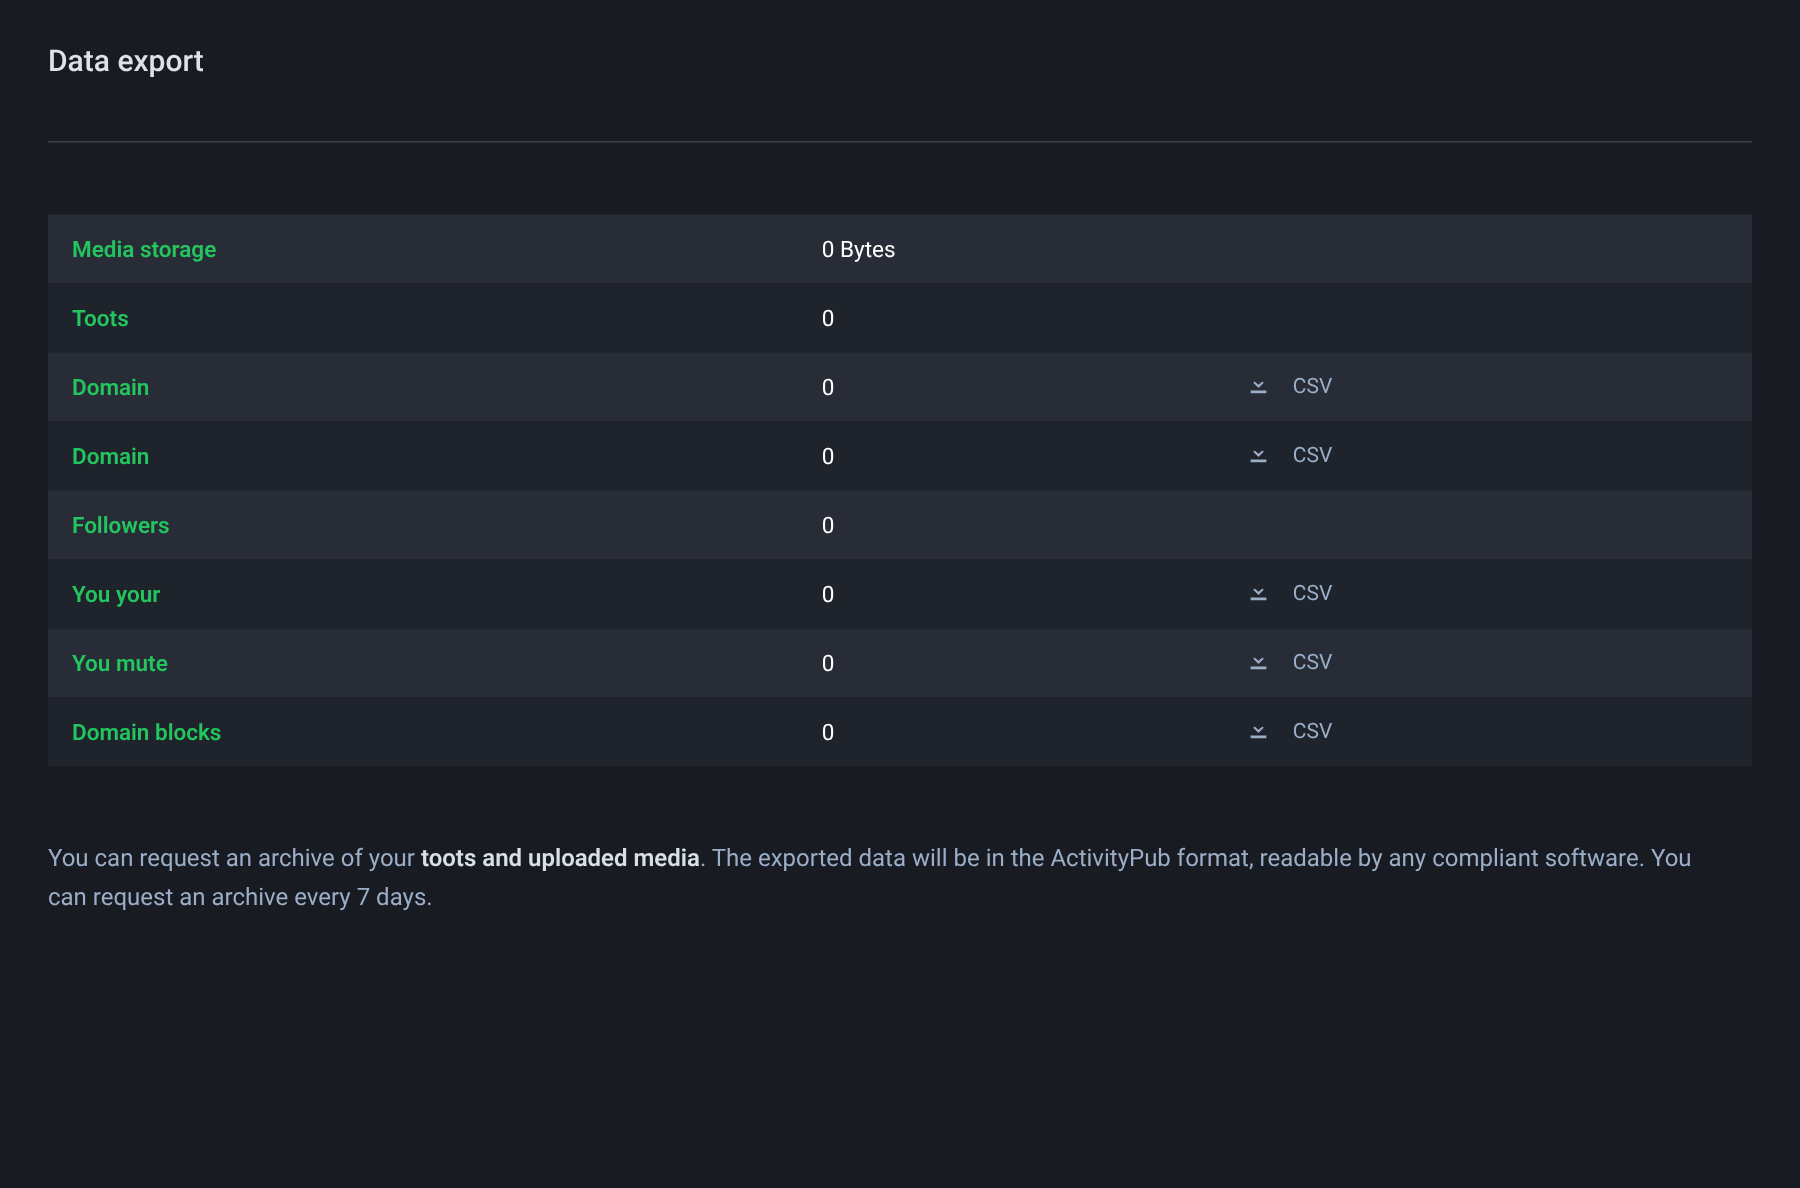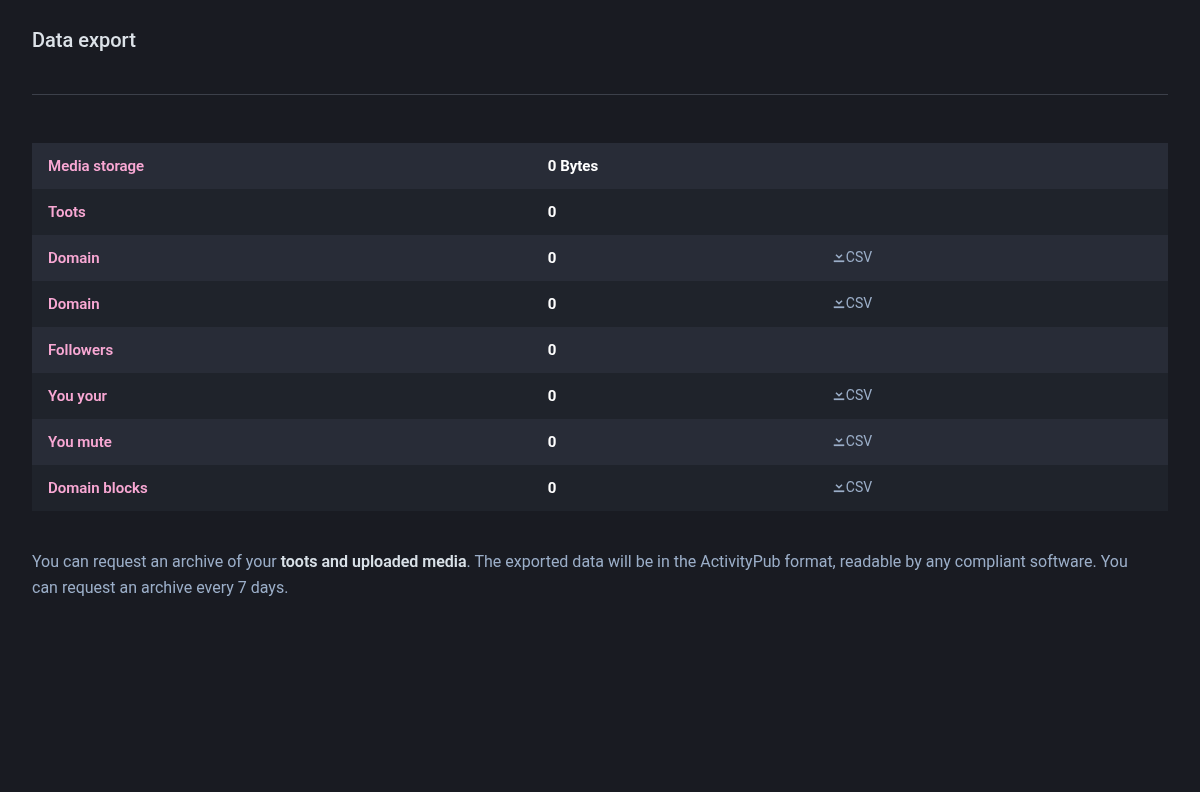--- a/index.html
+++ b/index.html
@@ -35,48 +35,48 @@
     }
     .data-table tr:nth-child(even) {
       background-color: #1f232b;
     }
     .data-table td {
       padding: 14px 16px;
       font-size: 15px;
       vertical-align: middle;
     }
     .label-cell {
-      color: #f9a8d4;
+      color: #22c55e;
       font-weight: 600;
       width: 44%;
     }
     .value-cell {
       color: #ffffff;
-      font-weight: 700;
+      font-weight: 400;
       width: 25%;
     }
     .action-cell {
       width: 31%;
     }
     .csv-link {
       color: #9baec8;
       text-decoration: none;
       font-size: 14px;
       display: inline-flex;
-      align-items: flex-start;
-      gap: 0;
+      align-items: center;
+      gap: 16px;
       cursor: pointer;
     }
     .download-icon {
       width: 14px;
       height: 14px;
       fill: #9baec8;
     }
     .info-text {
-      margin-top: 38px;
+      margin-top: 48px;
       font-size: 16px;
       line-height: 1.6;
       color: #9baec8;
       max-width: 1100px;
     }
     .info-text strong {
       color: #d9e1e8;
       font-weight: 600;
     }
   </style>

